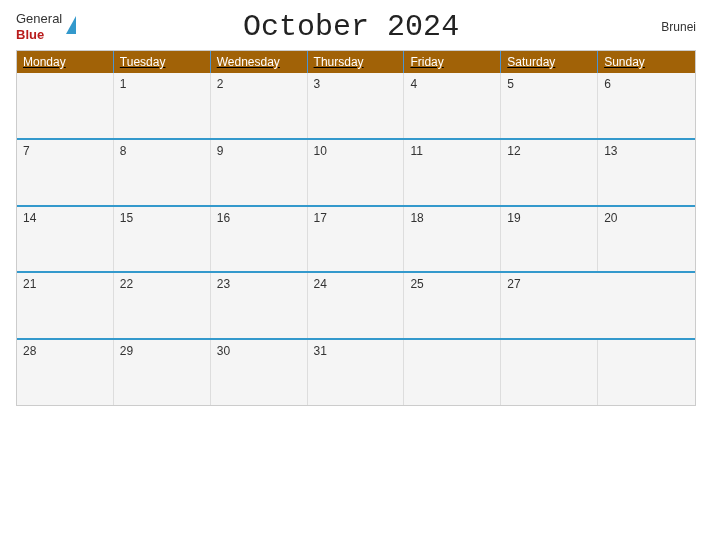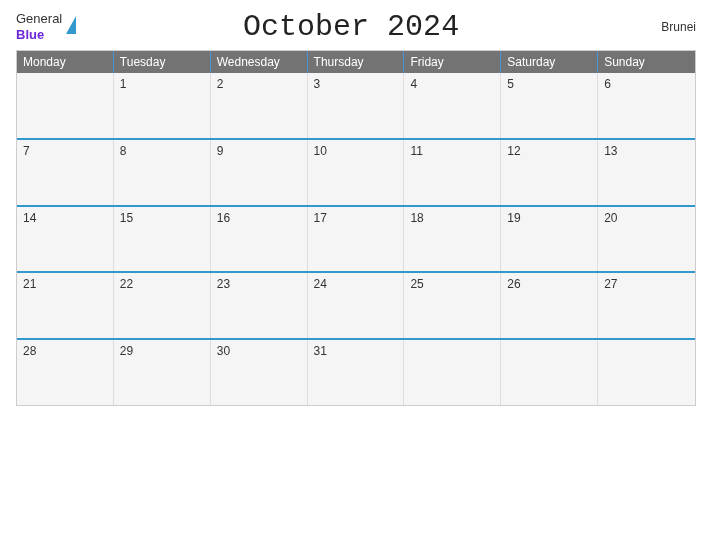--- a/index.html
+++ b/index.html
@@ -33,21 +33,21 @@
       gap: 2px;
     }
 
     .logo-text {
       font-size: 13px;
       color: #333;
       line-height: 1.2;
     }
 
     .logo-text .general { display: block; }
-    .logo-text .blue { display: block; color: #6d28d9; font-weight: bold; }
+    .logo-text .blue { display: block; color: #b91c1c; font-weight: bold; }
 
     .logo-triangle {
       width: 0;
       height: 0;
       border-left: 10px solid transparent;
       border-right: 0px solid transparent;
       border-bottom: 18px solid #3399cc;
       margin-left: 2px;
       margin-top: -4px;
     }
@@ -72,21 +72,22 @@
     .calendar {
       flex: 1;
       display: flex;
       flex-direction: column;
       border: 1px solid #ccc;
     }
 
     .day-headers {
       display: grid;
       grid-template-columns: repeat(7, 1fr);
-      background: #737373;
+      background: #a16207;
+      text-decoration: underline;
     }
 
     .day-header {
       color: #fff;
       font-size: 12px;
       padding: 4px 6px;
       border-right: 1px solid #4a94d4;
       text-align: left;
     }
 
@@ -193,21 +194,20 @@
         <div class="day-cell"><span class="day-num">19</span></div>
         <div class="day-cell"><span class="day-num">20</span></div>
       </div>
 
       <div class="week-row">
         <div class="day-cell"><span class="day-num">21</span></div>
         <div class="day-cell"><span class="day-num">22</span></div>
         <div class="day-cell"><span class="day-num">23</span></div>
         <div class="day-cell"><span class="day-num">24</span></div>
         <div class="day-cell"><span class="day-num">25</span></div>
-        <div class="day-cell"><span class="day-num">26</span></div>
         <div class="day-cell"><span class="day-num">27</span></div>
       </div>
 
       <div class="week-row">
         <div class="day-cell"><span class="day-num">28</span></div>
         <div class="day-cell"><span class="day-num">29</span></div>
         <div class="day-cell"><span class="day-num">30</span></div>
         <div class="day-cell"><span class="day-num">31</span></div>
         <div class="day-cell empty"><span class="day-num"></span></div>
         <div class="day-cell empty"><span class="day-num"></span></div>

